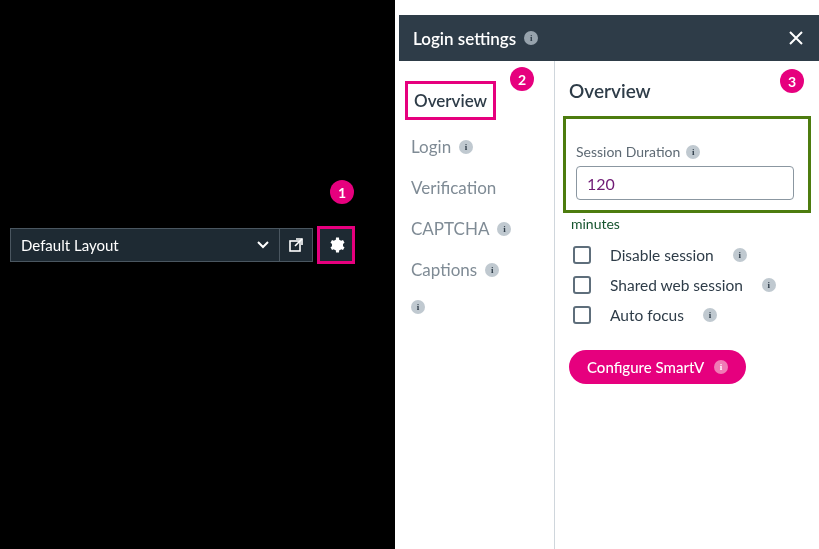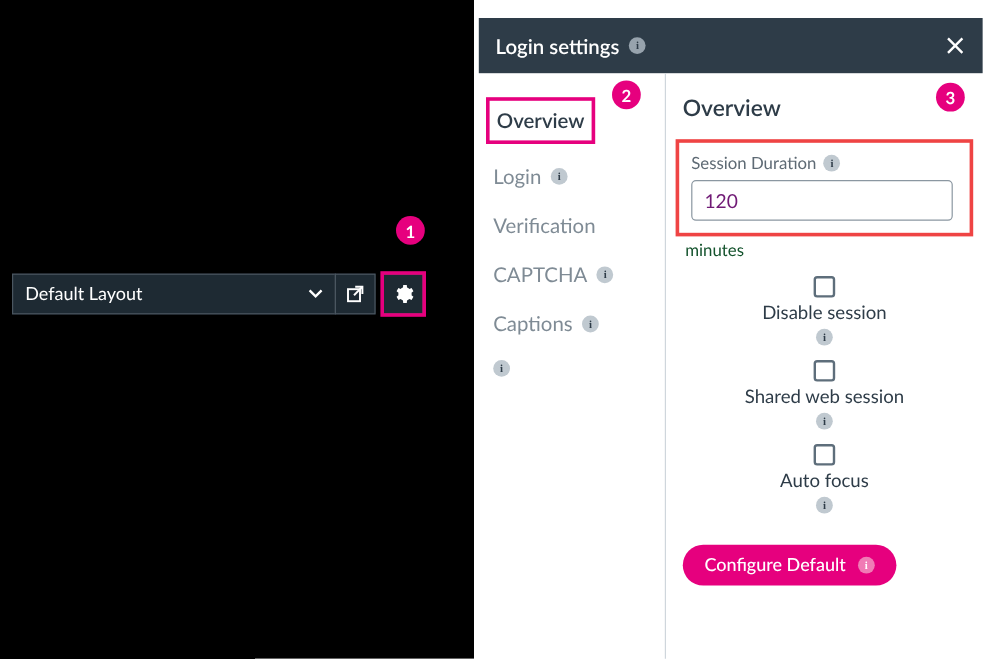--- a/index.html
+++ b/index.html
@@ -55,29 +55,29 @@
   .tab-item {
     font-size: 17px; color:#7f8b95; padding: 10px 0 10px 2px; display:flex; align-items:center; gap:8px;
     cursor:pointer;
   }
   .tab-item.active { color:#2e3c48; font-weight:600; }
   .tab-hl { border:3px solid #e6007e; padding: 6px 6px; margin: 2px 0 6px -4px; display:inline-flex; }
 
   .content-col { flex:1; padding: 18px 14px 0 14px; position:relative; }
   .content-title { font-size:19px; font-weight:600; color:#2e3c48; margin-bottom: 14px; }
 
-  .session-box { border:3px solid #ef4444; padding: 8px 10px 10px 10px; margin: 12px -6px 2px -6px; }
+  .session-box { border:3px solid #4d7c0f; padding: 24px 10px 10px 10px; margin: 12px -6px 2px -6px; }
   .sd-label { color:#5e6a74; font-size:14px; display:flex; align-items:center; gap:6px; margin-bottom:6px;}
   .sd-input {
     width: 218px; height: 34px; border:1px solid #8b97a1; border-radius:4px; padding:0 10px; font-size:16px;
     color:#701a75; background:#fff;
   }
   .minutes { color:#14532d; font-size:14px; margin: 2px 0 14px 2px; }
 
-  .chk-row { display:flex; align-items:center; gap:4px; margin: 12px 16px; color:#2e3c48; font-size:15.5px;flex-direction:column; }
+  .chk-row { display:flex; align-items:center; gap:19px; margin: 12px 4px; color:#2e3c48; font-size:15.5px; }
   .chkbox { width:18px; height:18px; border:2px solid #5e6e7b; border-radius:3px; background:#fff; }
 
   .config-btn {
     margin-top: 14px; height: 34px; padding: 0 18px; border:none; border-radius:17px;
     background:#e6007e; color:#fff; font-size:15px; font-weight:500; display:inline-flex;
     align-items:center; gap:10px; cursor:pointer;
   }
 
   .badge.b2 { left: 510px; top: 67px; }
   .badge.b3 { left: 780px; top: 69px; }
@@ -183,21 +183,21 @@
         <span>Shared web session</span>
         <span class="info-dot light">i</span>
       </div>
       <div class="chk-row">
         <div class="chkbox"></div>
         <span>Auto focus</span>
         <span class="info-dot light">i</span>
       </div>
 
       <button class="config-btn">
-        <span>Configure Default</span>
+        <span>Configure SmartV</span>
         <span class="info-dot pink">i</span>
       </button>
     </div>
   </div>
 </div>
 
 <div class="badge b2">
     <span>2</span>
   </div>
 <div class="badge b3">

